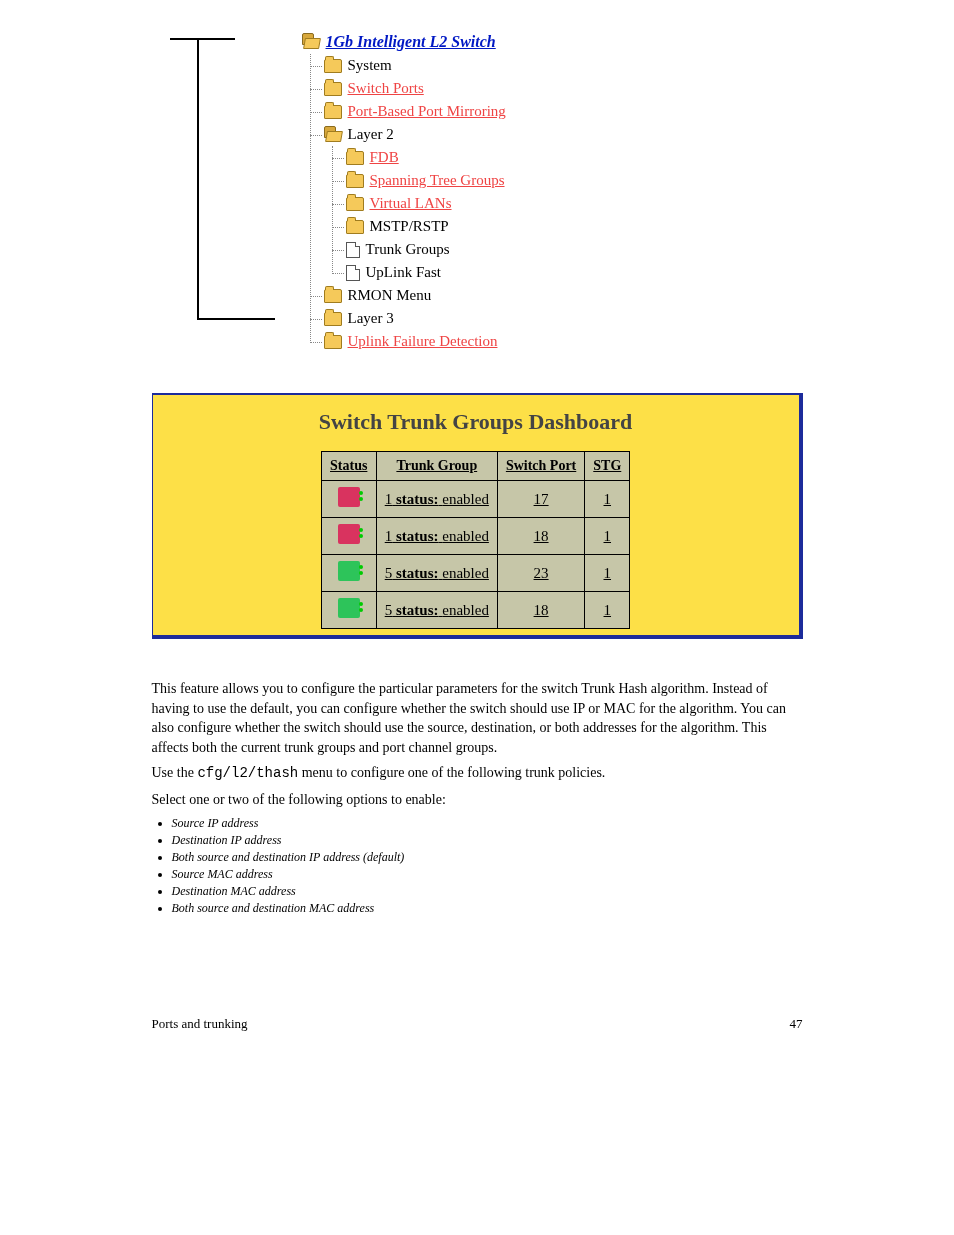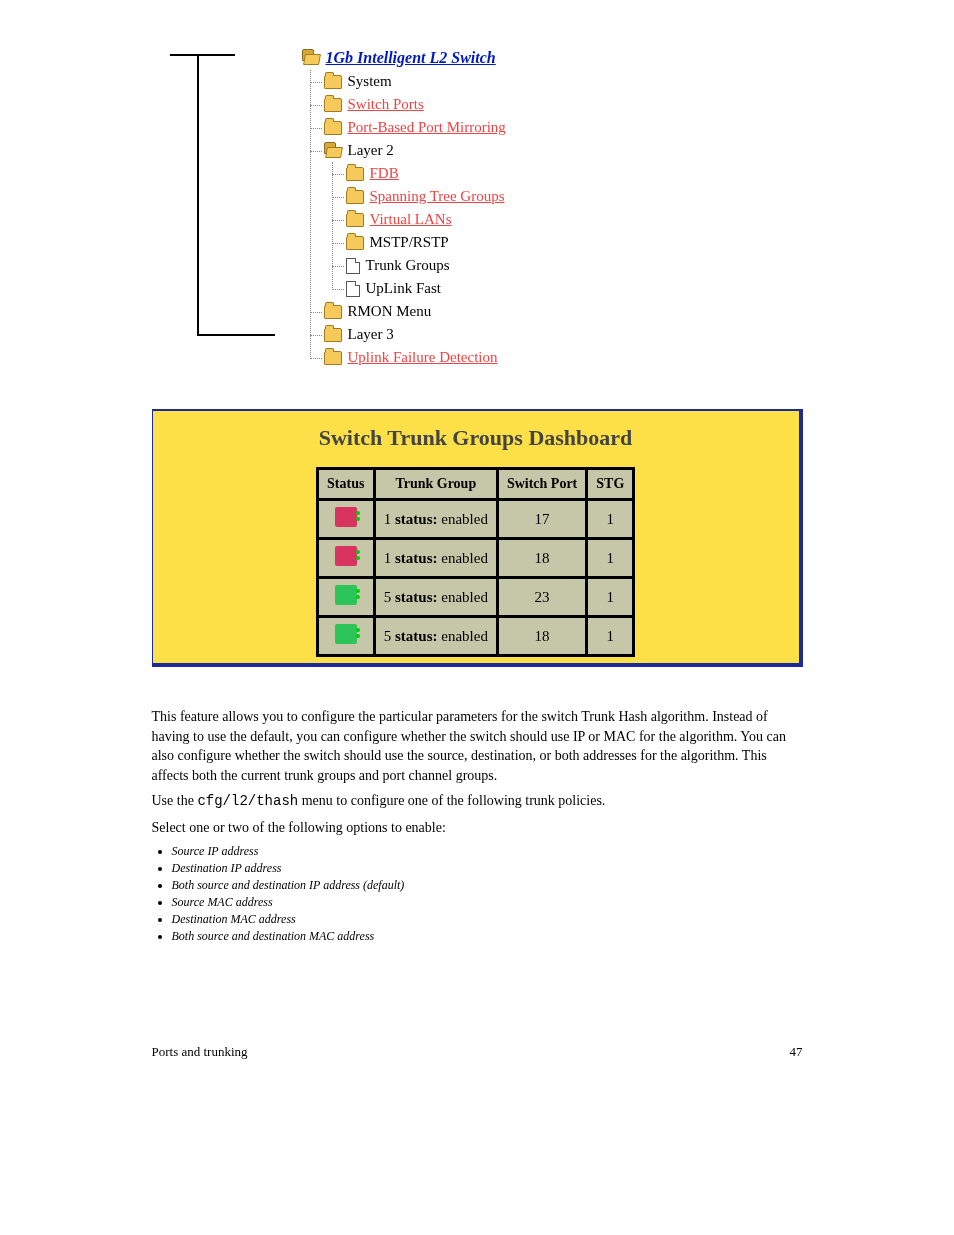--- a/index.html
+++ b/index.html
@@ -1,16 +1,16 @@
 <!DOCTYPE html>
 <html><head>
 <meta charset="utf-8">
 <style>
   html,body{margin:0;padding:0;background:#fff;font-family:"Times New Roman",Times,serif;color:#000;}
-  .page{width:871px;margin:16px auto;position:relative;padding:30px 110px 60px 110px;box-sizing:border-box;}
+  .page{width:871px;margin:0 auto;position:relative;padding:30px 110px 60px 110px;box-sizing:border-box;}
   .tree-area{position:relative;margin-left:150px;margin-bottom:40px;}
   .tree-root{font-size:15px;}
   .tree-item{display:flex;align-items:center;gap:6px;padding:3px 0;position:relative;}
   .tree-children{margin-left:22px;position:relative;text-align:center;}
   .tree-children::before{content:"";position:absolute;left:-14px;top:0;bottom:10px;border-left:1px dotted #888;}
   .tree-item::before{content:"";position:absolute;left:-14px;top:12px;width:12px;border-top:1px dotted #888;}
   .tree-root > .tree-item::before{display:none;}
   .icon-folder{width:16px;height:12px;display:inline-block;background:#f5c95a;border:1px solid #a07c1f;border-radius:2px 2px 1px 1px;position:relative;top:0;}
   .icon-folder::before{content:"";position:absolute;top:-4px;left:0;width:7px;height:3px;background:#f5c95a;border:1px solid #a07c1f;border-bottom:none;border-radius:2px 2px 0 0;}
   .icon-folder-open{width:18px;height:12px;display:inline-block;position:relative;}
@@ -20,21 +20,21 @@
   .icon-file::before{content:"";position:absolute;right:-1px;top:-1px;width:4px;height:4px;background:#fff;border-left:1px solid #555;border-bottom:1px solid #555;}
   .tree-label{font-size:15px;}
   .tree-link{color:#ef4444;text-decoration:underline;cursor:pointer;}
   .tree-root-link{color:#0018c4;text-decoration:underline;font-style:italic;font-weight:bold;font-size:16px;}
   .callout{position:absolute;height:0;border-top:2px solid #000;}
   .callout.v{width:0;border-left:2px solid #000;border-top:none;}
 
   .dashboard{border:4px solid #1c2b9b;border-top-width:2px;border-left-width:1px;background:#fde047;padding:6px;margin-bottom:40px;}
   .dash-title{text-align:center;font-size:22px;font-weight:bold;color:#444;padding:8px 0 16px 0;font-family:"Times New Roman",serif;}
   .dash-table{margin:0 auto;border-collapse:collapse;}
-  .dash-table th,.dash-table td{border:3px solid #000000;padding:6px 8px;text-align:center;font-size:15px;background:#c6c6a8;}
+  .dash-table th,.dash-table td{border:1px solid #000000;padding:6px 8px;text-align:center;font-size:15px;background:#c6c6a8;text-decoration:underline;}
   .dash-table th{font-weight:bold;font-size:14px;}
   .status-cell{width:38px;}
   .status-icon{width:22px;height:20px;display:inline-block;border-radius:2px;position:relative;}
   .status-icon::after{content:"";position:absolute;right:-3px;top:4px;width:4px;height:4px;background:#0c0;border-radius:50%;box-shadow:0 6px 0 #0c0;}
   .status-red{background:#d9335f;}
   .status-green{background:#2dc45a;}
   .tg-text{text-align:left;padding-left:10px;}
   .tg-text b{font-weight:bold;}
 
   .section-h{font-size:18px;margin:50px 0 10px 0;}

